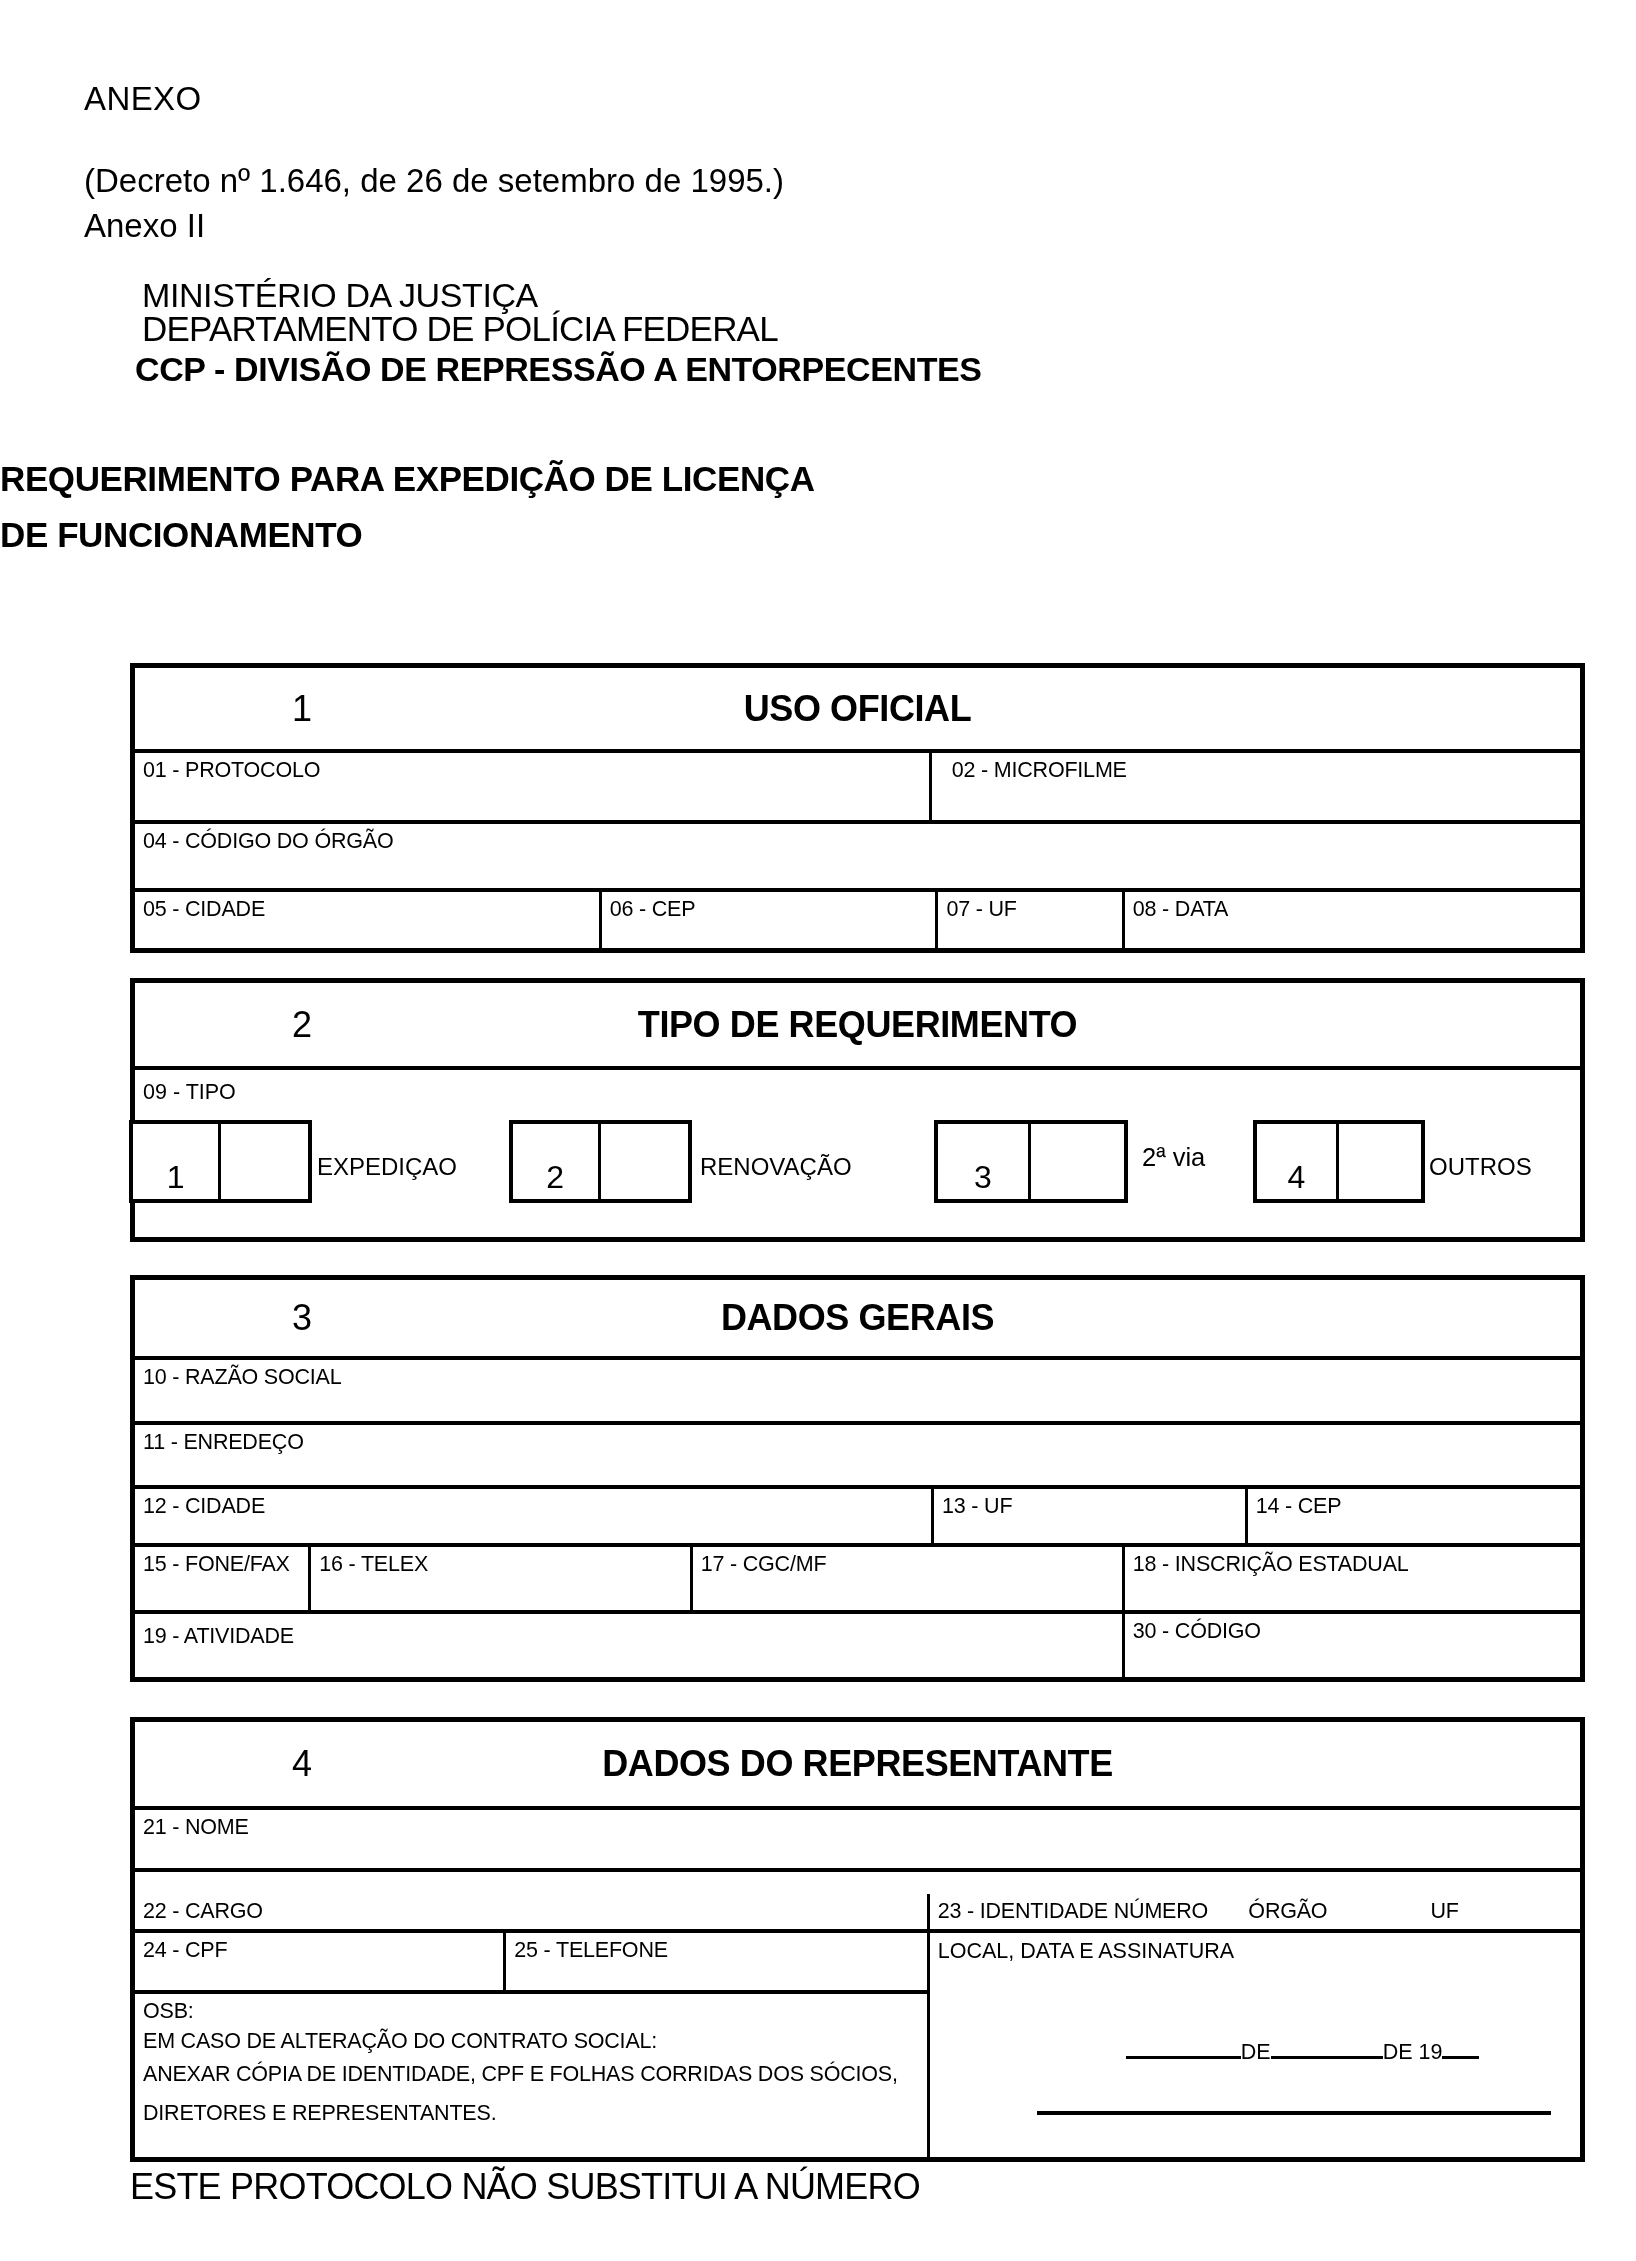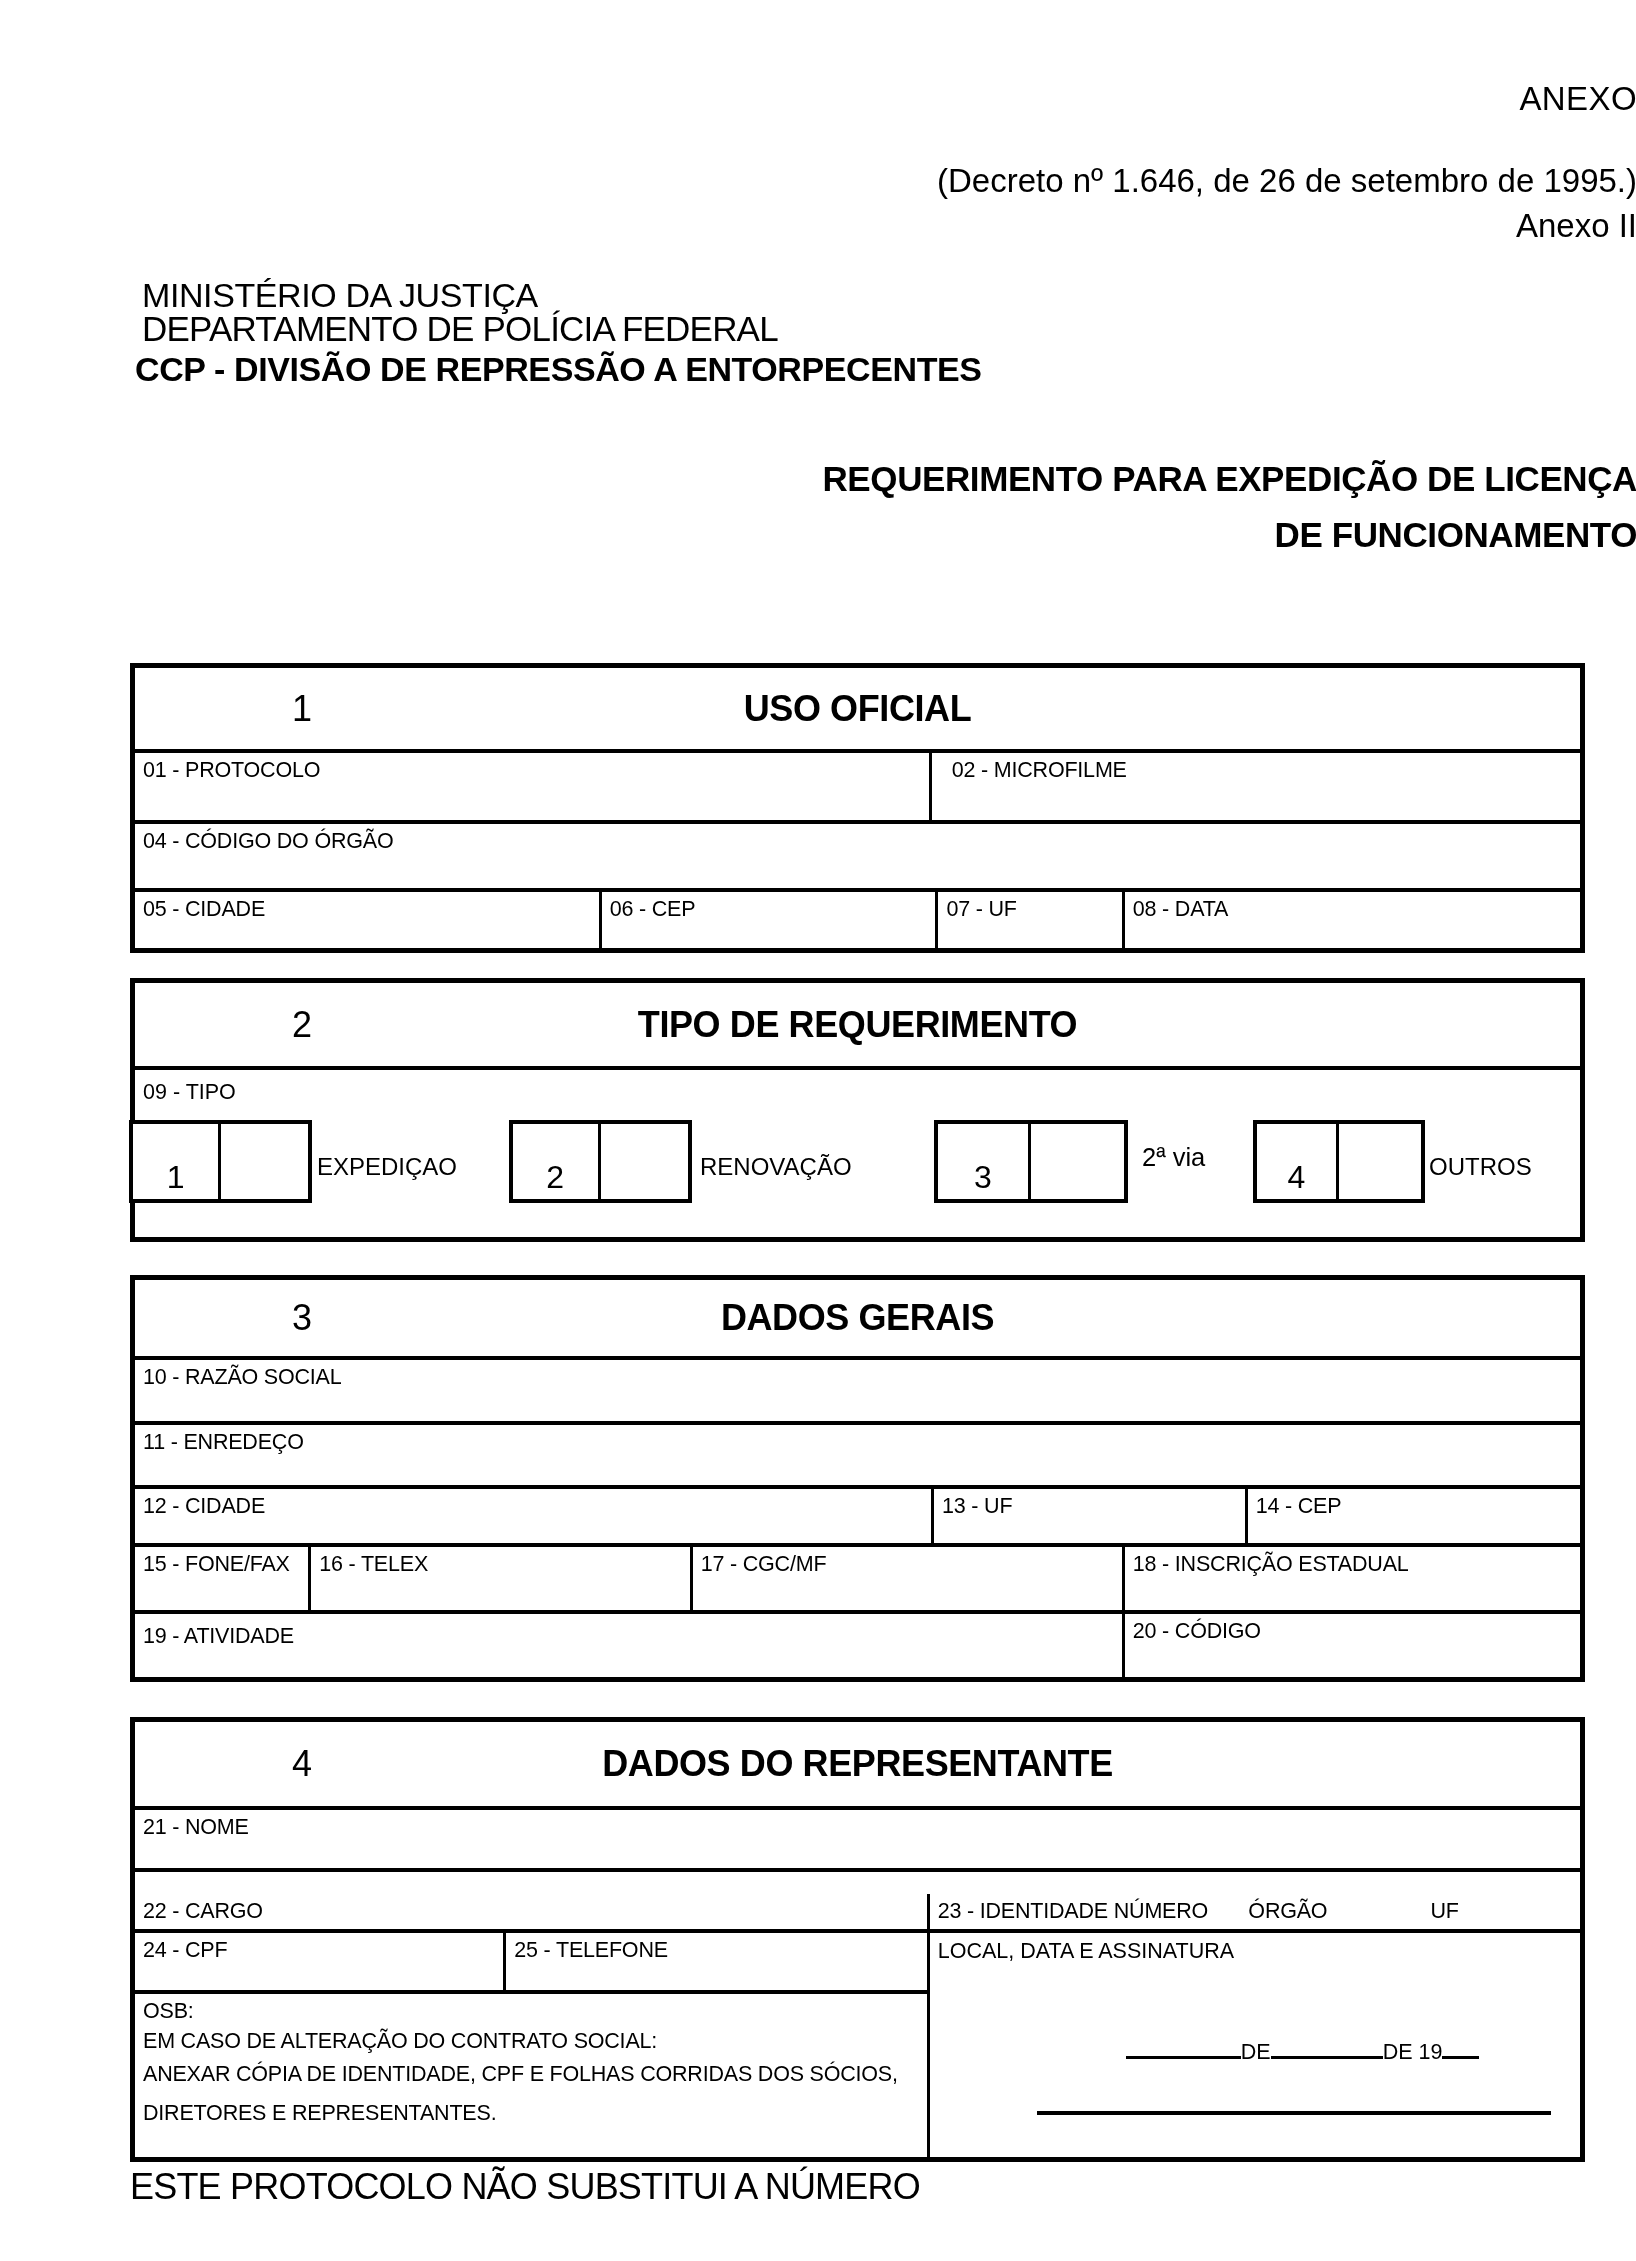--- a/index.html
+++ b/index.html
@@ -6,21 +6,21 @@
   .page {
     position:relative;
     width:1637px; height:2261px;
     background:#ffffff;
     color:#000;
     font-family:"Liberation Sans", sans-serif;
     overflow:hidden;
     margin:0 auto;
   }
   .abs { position:absolute; }
-  .centered { left:0; width:1637px; text-align:right; box-sizing:border-box; }
+  .centered { left:0; width:1637px; text-align:left; box-sizing:border-box; }
   .offset-center { padding-left:84px; }
 
   .annex-line   { top:80px; font-size:33px; letter-spacing:0.4px; }
   .decree-line  { top:162px; font-size:33px; }
   .annex2-line  { top:207px; font-size:33px; }
 
   .ministry1 { left:142px; top:276px; font-size:34px; letter-spacing:-0.4px; }
   .ministry2 { left:142px; top:309px; font-size:35px; letter-spacing:-0.8px; }
   .ministry3 { left:135px; top:350px; font-size:34px; font-weight:bold; letter-spacing:-0.4px; }
 
@@ -209,21 +209,21 @@
       </div>
       <div class="cell lastc" style="width:31.5%;">
         <span class="flabel">18 - INSCRIÇÃO ESTADUAL</span>
       </div>
     </div>
     <div class="row last">
       <div class="cell" style="width:68.5%; padding-top:9.6px;">
         <span class="flabel">19 - ATIVIDADE</span>
       </div>
       <div class="cell lastc" style="width:31.5%;">
-        <span class="flabel">20 - CÓDIGO</span>
+        <span class="flabel">30 - CÓDIGO</span>
       </div>
     </div>
   </div>
 
   <div class="sec" style="top:1717px; height:445px;">
     <div class="sec-header" style="height:84px;">
       <span class="sec-num">4</span>
       <span class="sec-title">DADOS DO REPRESENTANTE</span>
     </div>
     <div class="row" style="height:62px;">

